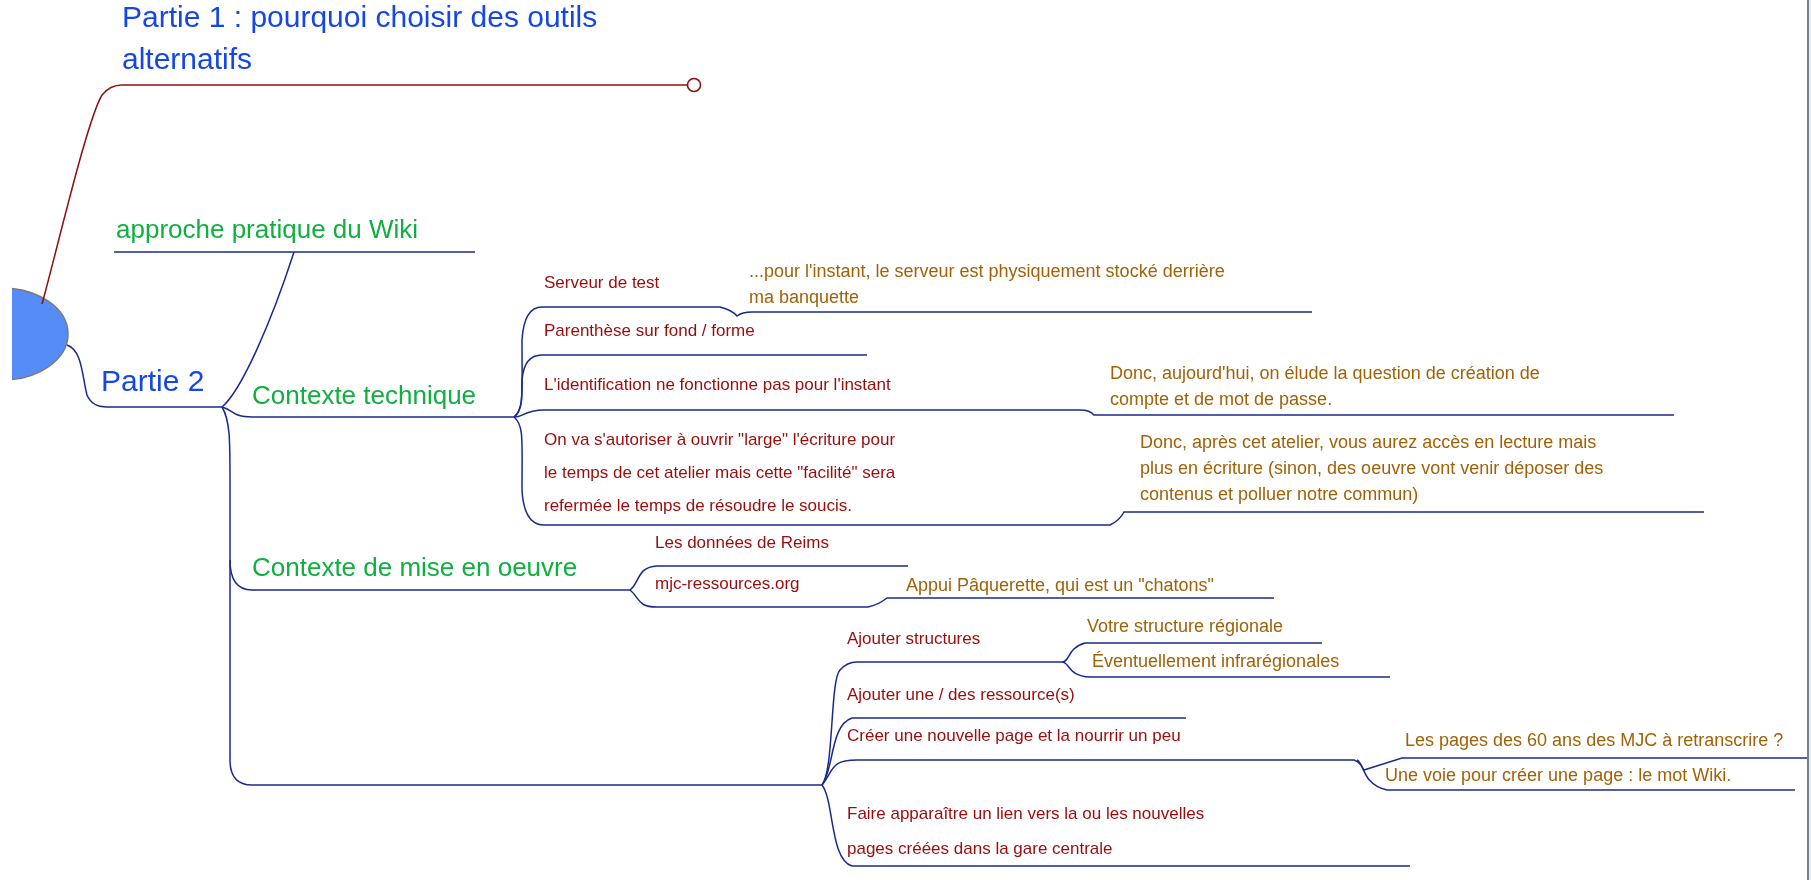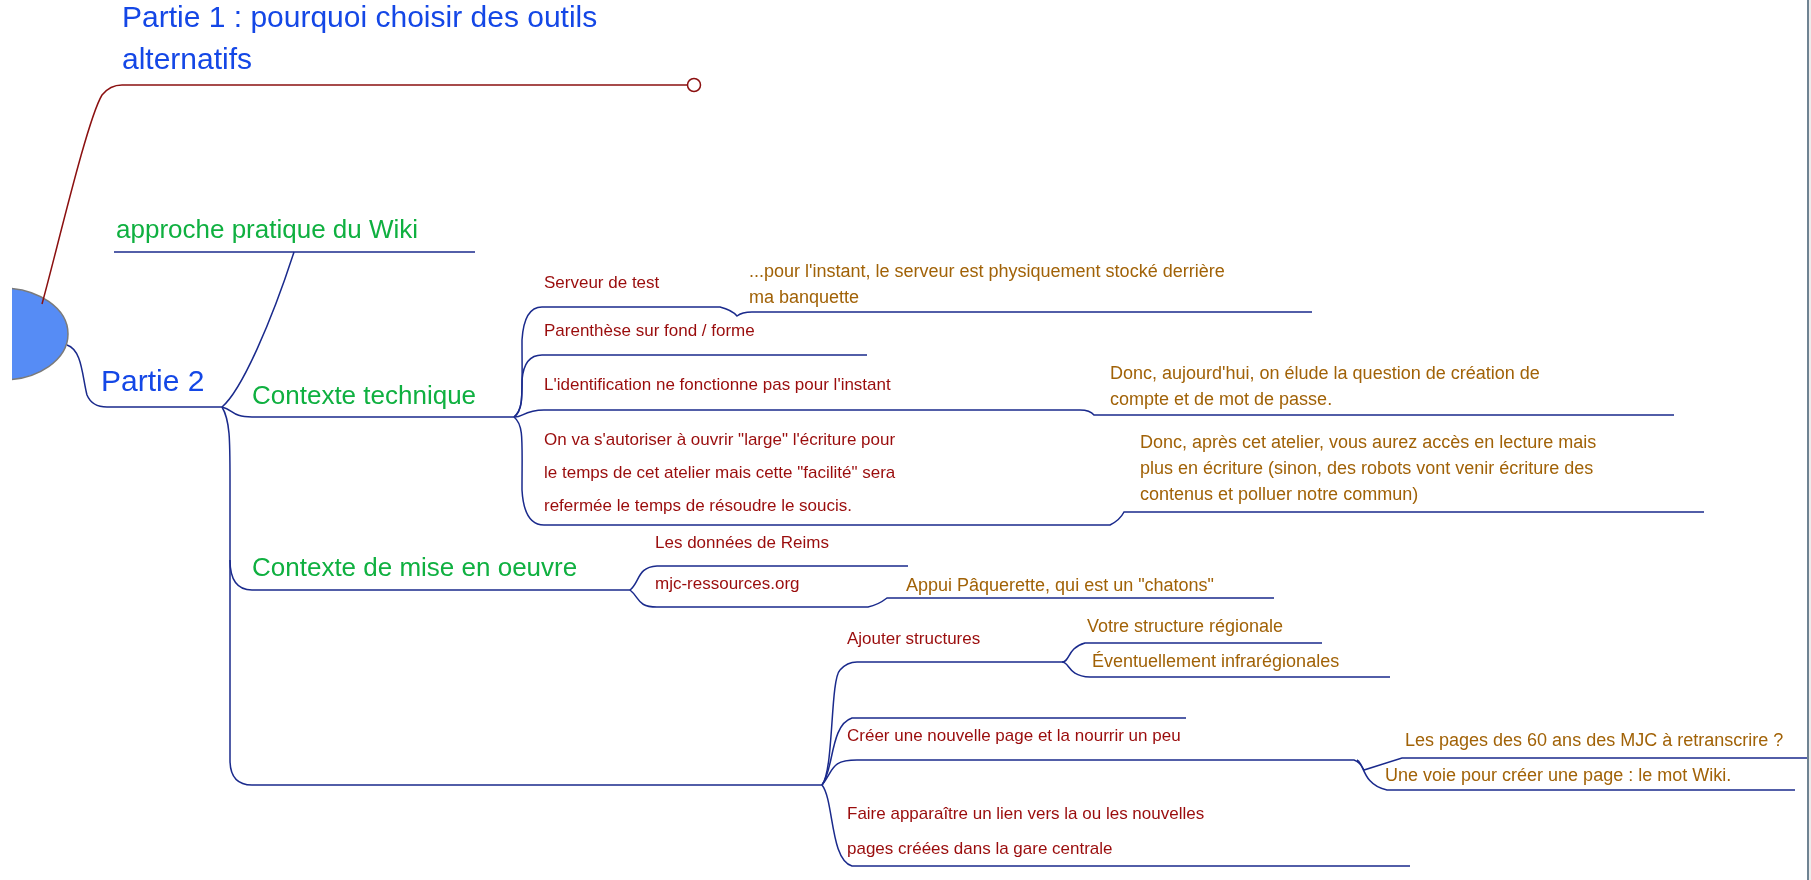--- a/index.html
+++ b/index.html
@@ -71,30 +71,31 @@
   <div class="node l4 multi" style="left:737px; top:258px; line-height:26px;">...pour l'instant, le serveur est physiquement stocké derrière
 ma banquette</div>
   <div class="node l3" style="left:532px; top:320px;">Parenthèse sur fond / forme</div>
   <div class="node l3" style="left:532px; top:374px;">L'identification ne fonctionne pas pour l'instant</div>
   <div class="node l4 multi" style="left:1098px; top:360px; line-height:26px;">Donc, aujourd'hui, on élude la question de création de
 compte et de mot de passe.</div>
   <div class="node l3 multi" style="left:532px; top:423px; line-height:33px;">On va s'autoriser à ouvrir "large" l'écriture pour
 le temps de cet atelier mais cette "facilité" sera
 refermée le temps de résoudre le soucis.</div>
   <div class="node l4 multi" style="left:1128px; top:429px; line-height:26px;">Donc, après cet atelier, vous aurez accès en lecture mais
-plus en écriture (sinon, des robots vont venir écriture des
+plus en écriture (sinon, des oeuvre vont venir déposer des
 contenus et polluer notre commun)</div>
 
   <div class="node l3" style="left:643px; top:532px;">Les données de Reims</div>
   <div class="node l3" style="left:643px; top:573px;">mjc-ressources.org</div>
   <div class="node l4" style="left:894px; top:573px;">Appui Pâquerette, qui est un "chatons"</div>
 
   <div class="node l3" style="left:835px; top:628px;">Ajouter structures</div>
   <div class="node l4" style="left:1075px; top:614px;">Votre structure régionale</div>
   <div class="node l4" style="left:1080px; top:649px;">Éventuellement infrarégionales</div>
+  <div class="node l3" style="left:835px; top:684px;">Ajouter une / des ressource(s)</div>
   <div class="node l3" style="left:835px; top:725px;">Créer une nouvelle page et la nourrir un peu</div>
   <div class="node l4" style="left:1393px; top:728px;">Les pages des 60 ans des MJC à retranscrire ?</div>
   <div class="node l4" style="left:1373px; top:763px;">Une voie pour créer une page : le mot Wiki.</div>
   <div class="node l3 multi" style="left:835px; top:796px; line-height:35px;">Faire apparaître un lien vers la ou les nouvelles
 pages créées dans la gare centrale</div>
 </div>
 
 <div id="vborder"></div>
 <div id="vstrip"></div>
 

